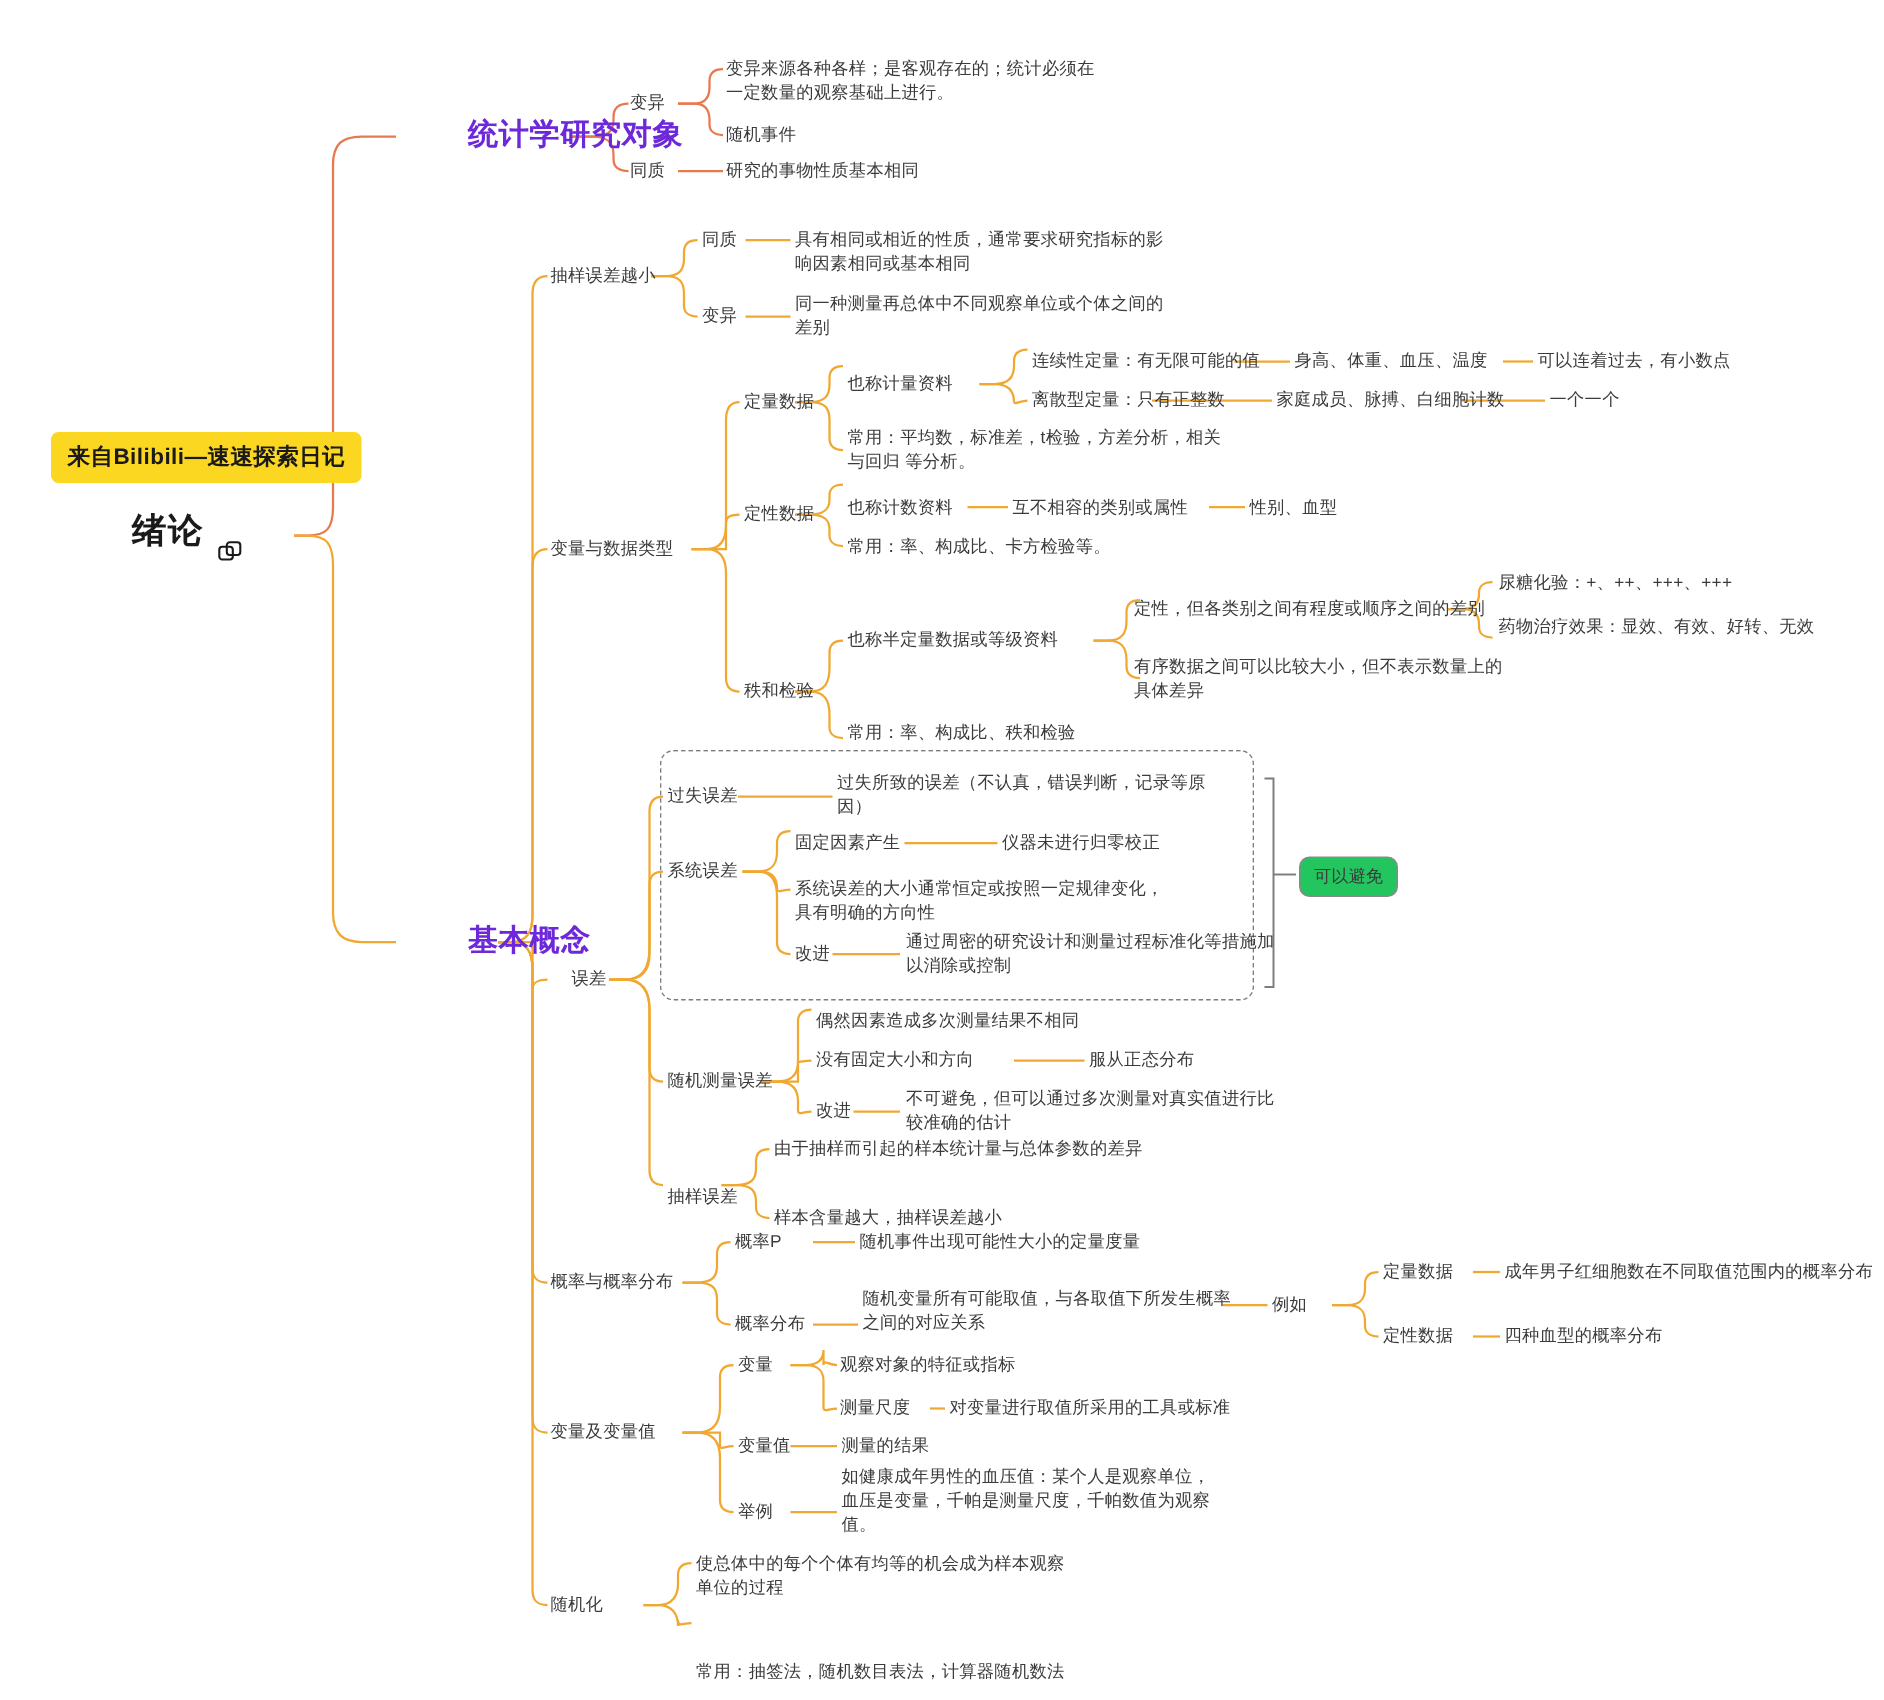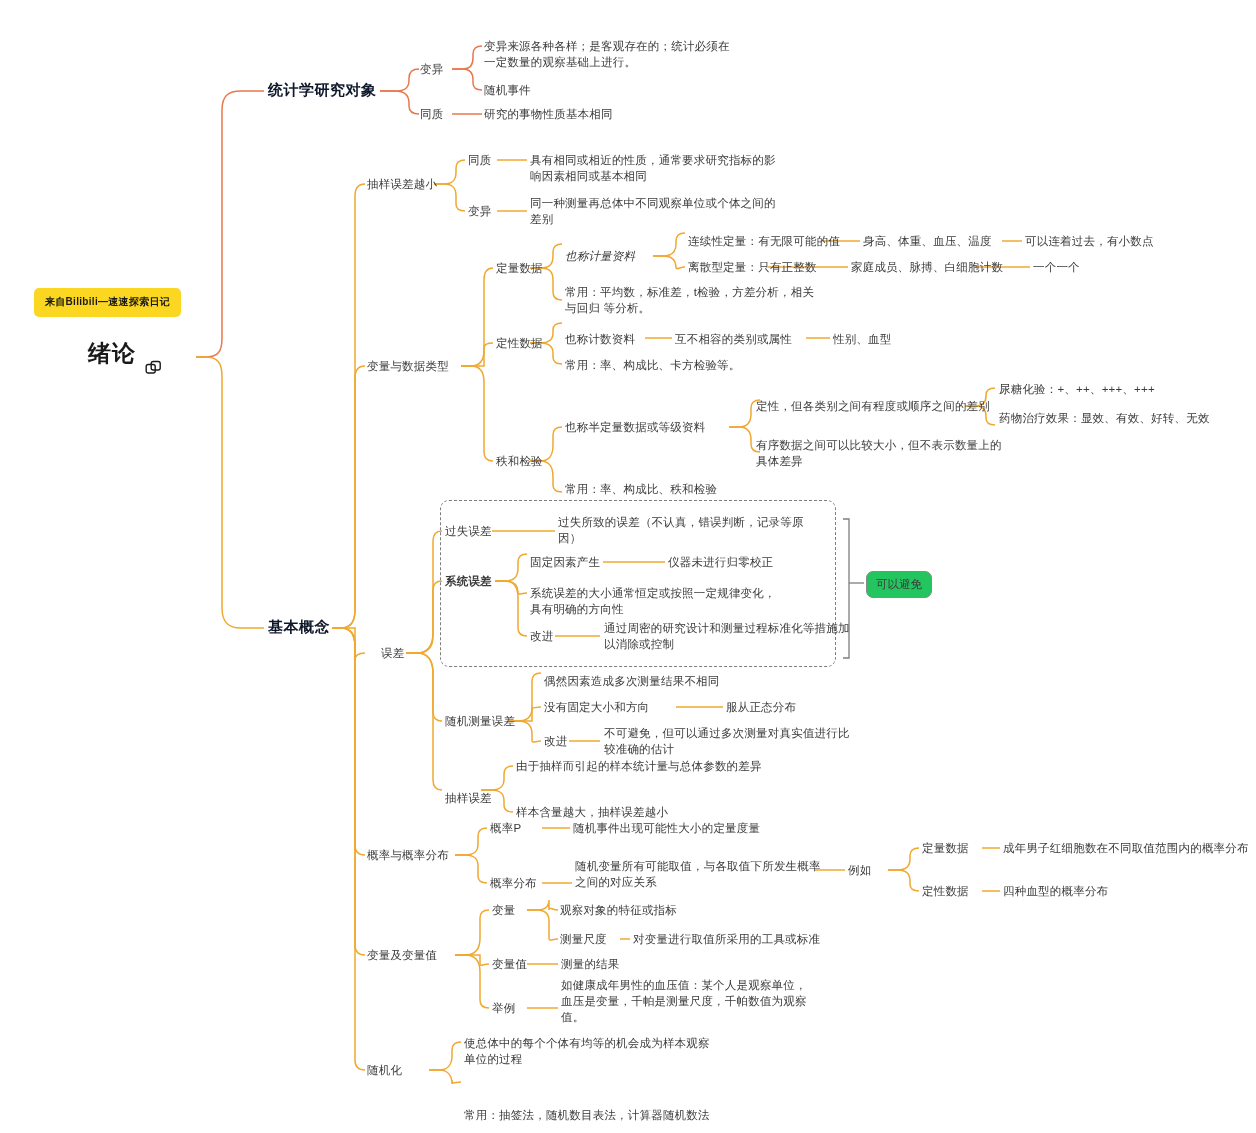--- a/index.html
+++ b/index.html
@@ -26,40 +26,41 @@
   }
   .node {
     position: absolute;
     font-size: 11.5px;
     line-height: 16px;
     color: #3b3b3b;
     white-space: pre-line;
     letter-spacing: 0.2px;
   }
   .node.lvl1 {
-    font-size: 15px;
+    font-size: 20px;
     font-weight: bold;
-    color: #0f172a;
+    color: #6d28d9;
     letter-spacing: 0.5px;
+    margin-left: 44px;
   }
   .node.root-title {
     font-size: 23px;
     font-weight: bold;
     color: #1a1a1a;
     letter-spacing: 1px;
     display: flex;
     align-items: center;
     gap: 9px;
   }
   .badge {
     position: absolute;
     background: #FCD722;
     color: #1a1a1a;
     font-weight: bold;
-    font-size: 10px;
+    font-size: 15px;
     padding: 7px 11px 8px 11px;
     border-radius: 5px;
     letter-spacing: 0.3px;
     white-space: nowrap;
   }
   .pill {
     position: absolute;
     border: 1px solid #8a8a8a;
     border-radius: 7px;
     padding: 5px 9px;
@@ -225,21 +226,21 @@
   <div class="node" style="left:468px; top:152px;">同质</div>
   <div class="node" style="left:530px; top:152px; width:300px;">具有相同或相近的性质，通常要求研究指标的影
 响因素相同或基本相同</div>
   <div class="node" style="left:468px; top:203px;">变异</div>
   <div class="node" style="left:530px; top:195px; width:300px;">同一种测量再总体中不同观察单位或个体之间的
 差别</div>
 
   <div class="node" style="left:367px; top:358px;">变量与数据类型</div>
 
   <div class="node" style="left:496px; top:260px;">定量数据</div>
-  <div class="node" style="left:565px; top:248px;font-style:italic;">也称计量资料</div>
+  <div class="node" style="left:565px; top:248px;">也称计量资料</div>
   <div class="node" style="left:688px; top:233px;">连续性定量：有无限可能的值</div>
   <div class="node" style="left:863px; top:233px;">身高、体重、血压、温度</div>
   <div class="node" style="left:1025px; top:233px;">可以连着过去，有小数点</div>
   <div class="node" style="left:688px; top:259px;">离散型定量：只有正整数</div>
   <div class="node" style="left:851px; top:259px;">家庭成员、脉搏、白细胞计数</div>
   <div class="node" style="left:1033px; top:259px;">一个一个</div>
   <div class="node" style="left:565px; top:284px; width:260px;">常用：平均数，标准差，t检验，方差分析，相关
 与回归 等分析。</div>
 
   <div class="node" style="left:496px; top:335px;">定性数据</div>
@@ -256,21 +257,21 @@
   <div class="node" style="left:756px; top:437px; width:300px;">有序数据之间可以比较大小，但不表示数量上的
 具体差异</div>
   <div class="node" style="left:565px; top:481px;">常用：率、构成比、秩和检验</div>
 
   <div class="node" style="left:381px; top:645px;">误差</div>
 
   <div class="node" style="left:445px; top:523px;">过失误差</div>
   <div class="node" style="left:558px; top:514px; width:270px;">过失所致的误差（不认真，错误判断，记录等原
 因）</div>
 
-  <div class="node" style="left:445px; top:573px;font-weight:bold;">系统误差</div>
+  <div class="node" style="left:445px; top:573px;">系统误差</div>
   <div class="node" style="left:530px; top:554px;">固定因素产生</div>
   <div class="node" style="left:668px; top:554px;">仪器未进行归零校正</div>
   <div class="node" style="left:530px; top:585px; width:300px;">系统误差的大小通常恒定或按照一定规律变化，
 具有明确的方向性</div>
   <div class="node" style="left:530px; top:628px;">改进</div>
   <div class="node" style="left:604px; top:620px; width:270px;">通过周密的研究设计和测量过程标准化等措施加
 以消除或控制</div>
 
   <div class="node" style="left:445px; top:713px;">随机测量误差</div>
   <div class="node" style="left:544px; top:673px;">偶然因素造成多次测量结果不相同</div>

